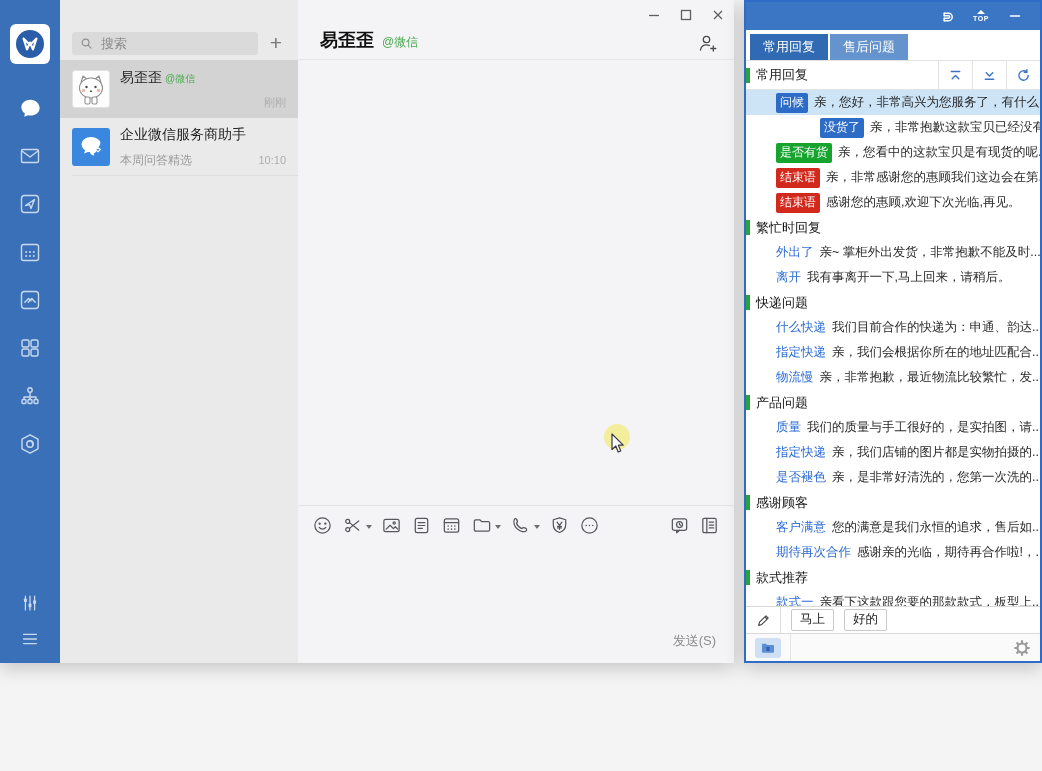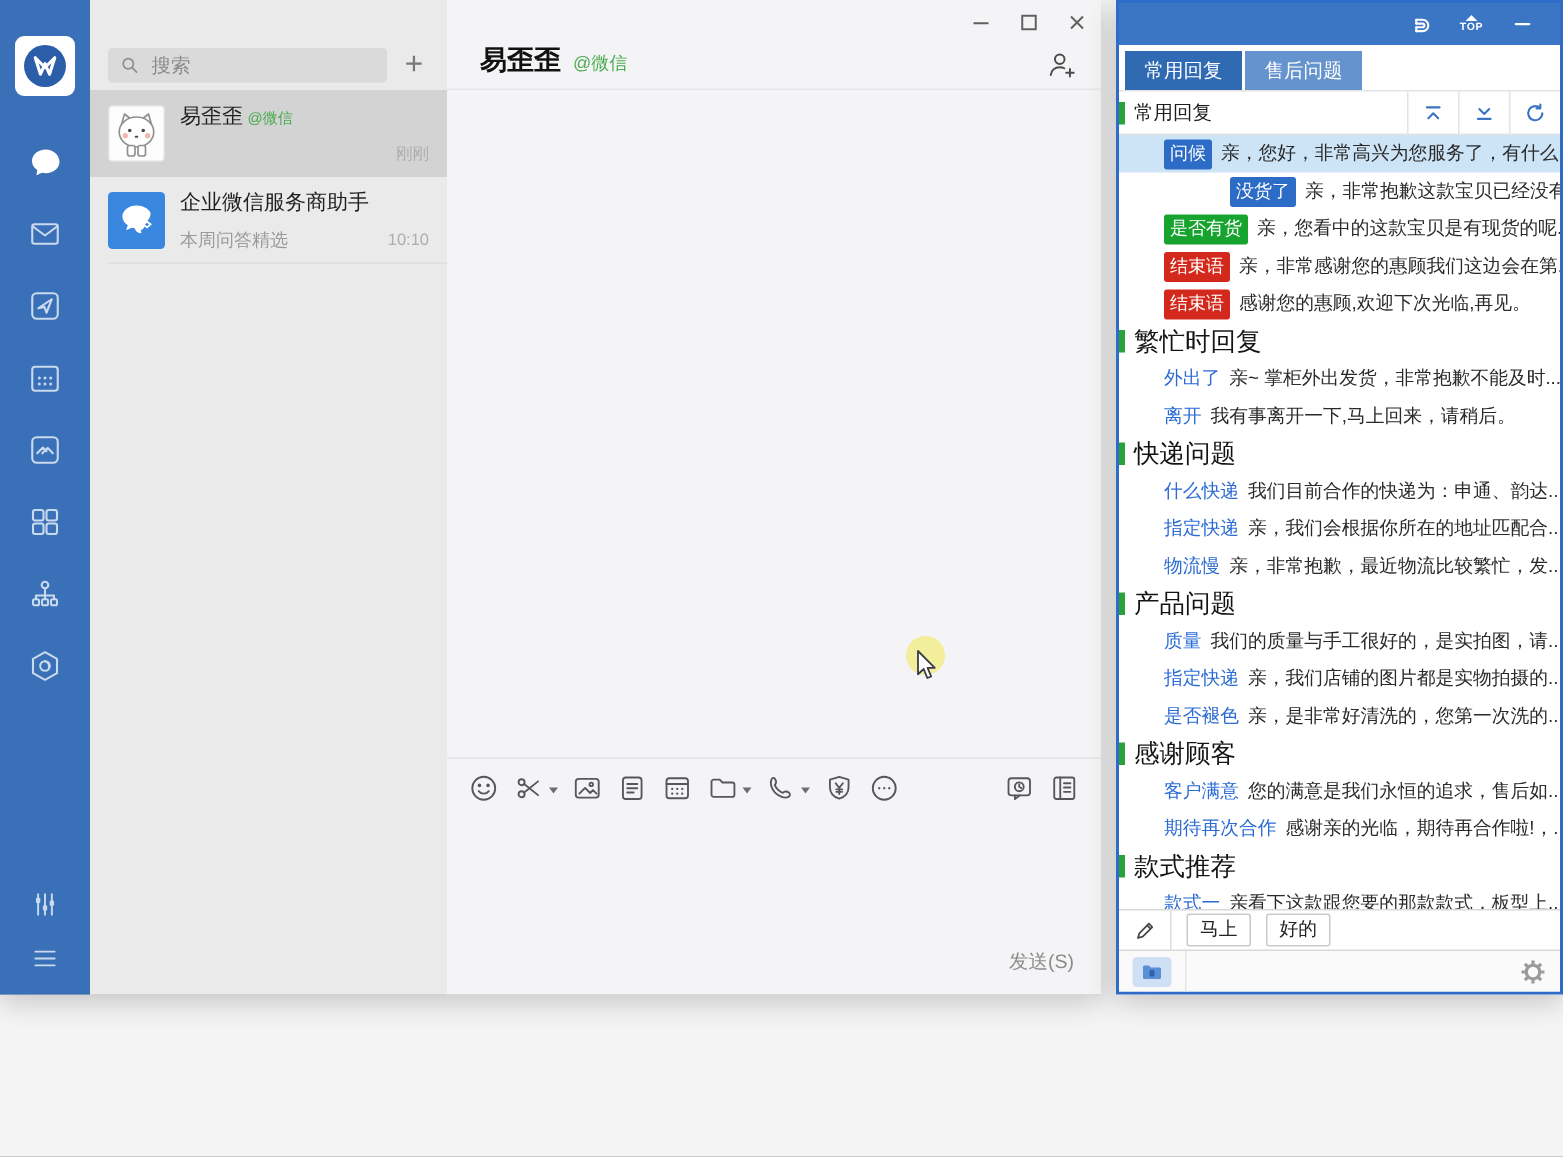--- a/index.html
+++ b/index.html
@@ -71,21 +71,21 @@
   .aw-tabs{height:30px;flex:none;display:flex;align-items:flex-end;padding-left:4px;background:#fff;}
   .aw-tab{min-width:78px;height:26px;line-height:26px;text-align:center;font-size:13px;color:#fff;background:#6593cd;margin-right:2px;cursor:pointer;}
   .aw-tab.active{background:#2f6ab2;}
   .aw-header{height:28px;flex:none;border-top:1px solid #e3e3e3;border-bottom:1px solid #e3e3e3;display:flex;align-items:center;}
   .gbar{width:4px;height:15px;background:#2aa23c;flex:none;}
   .aw-header-label{font-size:13px;color:#1c1c1c;margin-left:6px;flex:1;}
   .aw-hbtn{width:33px;height:100%;display:flex;align-items:center;justify-content:center;border-left:1px solid #e3e3e3;cursor:pointer;}
   .aw-hbtn svg{stroke:#3c74c4;stroke-width:1.5;fill:none;stroke-linecap:round;stroke-linejoin:round;}
   .aw-list{flex:1;overflow:hidden;background:#fff;}
   .qr-section{height:25px;display:flex;align-items:center;}
-  .qr-sec-label{font-size:17px;color:#141414;margin-left:6px;white-space:nowrap;}
+  .qr-sec-label{font-size:13px;color:#141414;margin-left:6px;white-space:nowrap;}
   .qr-row{height:25px;display:flex;align-items:center;padding-left:30px;cursor:pointer;white-space:nowrap;overflow:hidden;}
   .qr-row.sel{background:#cde4f7;}
   .qr-tag{font-size:12px;color:#fff;padding:1px 4px 2px;border-radius:2px;flex:none;}
   .qr-kw{font-size:12.5px;color:#2b6bd4;flex:none;}
   .qr-text{font-size:12.5px;color:#2a2a2a;margin-left:6px;overflow:hidden;white-space:nowrap;}
   .aw-quickbar{height:26px;flex:none;border-top:1px solid #d9d9d9;display:flex;align-items:center;background:#fff;}
   .qb-edit{width:34px;height:100%;display:flex;align-items:center;justify-content:center;border-right:1px solid #dcdcdc;cursor:pointer;}
   .qb-edit svg{stroke:#444;stroke-width:1.2;fill:none;stroke-linecap:round;stroke-linejoin:round;}
   .qb{display:inline-block;font-size:12.5px;color:#222;background:#fff;border:1px solid #c9c9c9;border-radius:2px;padding:1px 8px 2px;margin-left:10px;cursor:pointer;}
   .aw-bottom{height:27px;flex:none;border-top:1px solid #d9d9d9;background:#fafafa;display:flex;align-items:center;padding:0 9px;}

